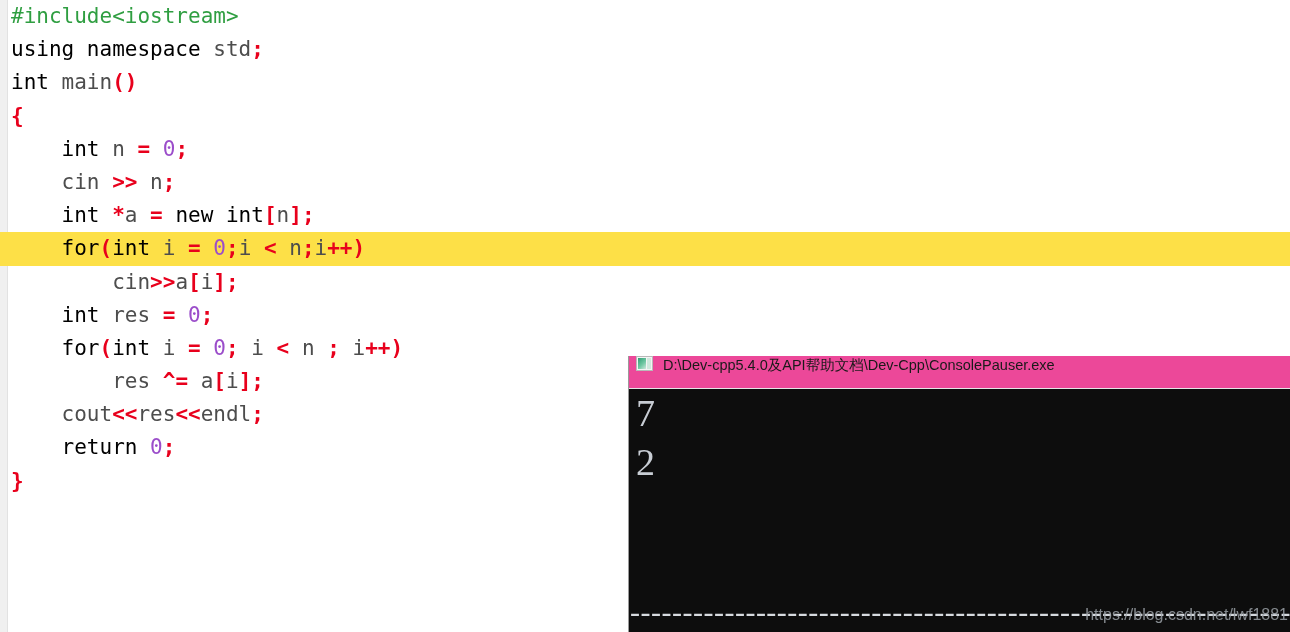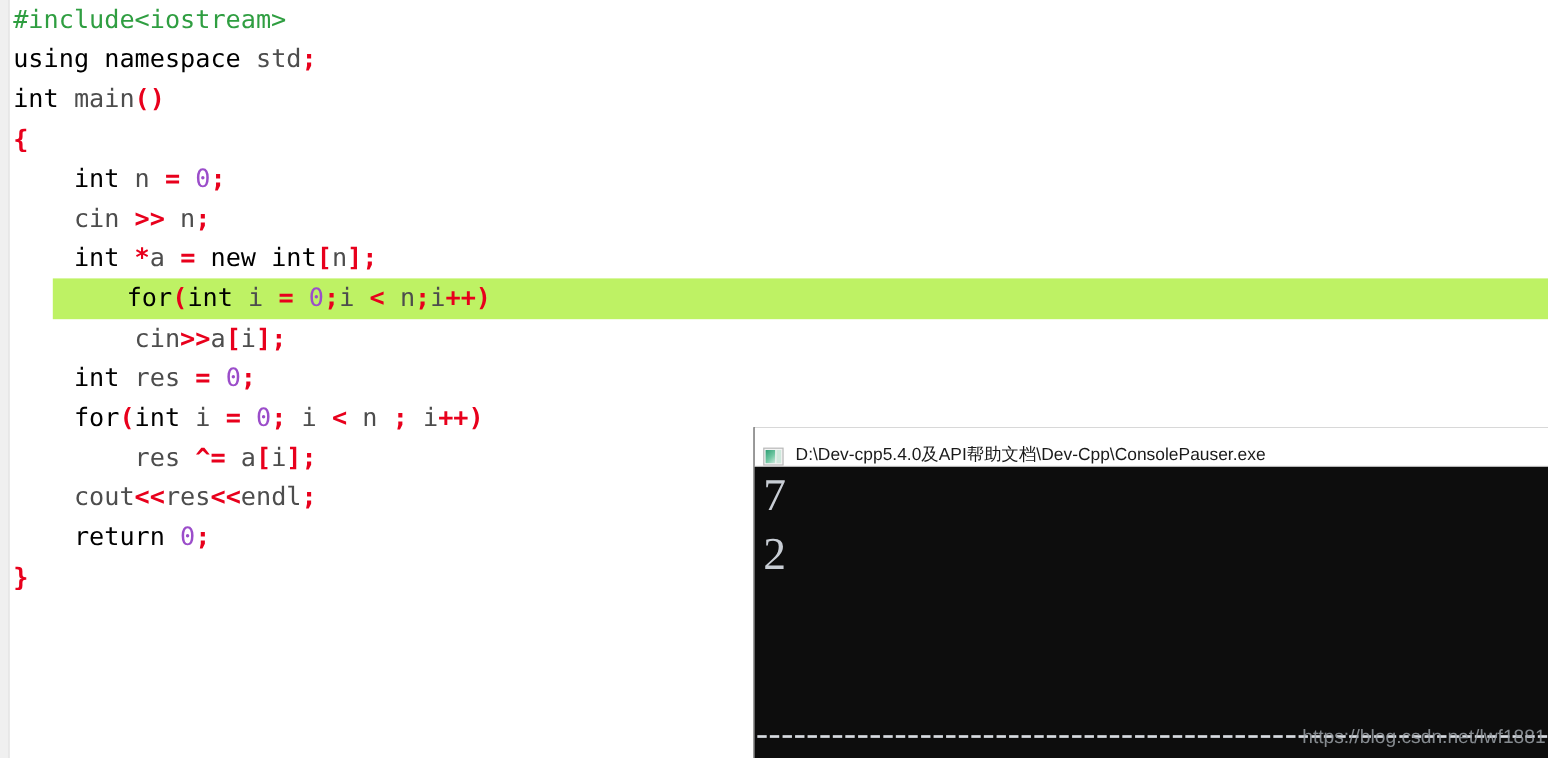--- a/index.html
+++ b/index.html
@@ -40,22 +40,21 @@
     white-space: pre;
     letter-spacing: 0px;
   }
   .line {
     height: 33.2px;
     padding-left: 11px;
     white-space: pre;
     box-sizing: border-box;
   }
   .line.hl {
-    background: #bef264;
-    margin-left: 44px;
+    background: #fde047;
   }
 
   
   .t-pre   { color: #2f9e41; }                 
   .t-kw    { color: #000000; font-weight: normal; } 
   .t-id    { color: #4d4d4d; }                 
   .t-op    { color: #e8001c; font-weight: bold; }                 
   .t-num   { color: #9b4dca; }                 
   .t-brace { color: #e8001c; font-weight: bold; }
 
@@ -66,23 +65,23 @@
     top: 356px;
     width: 662px;
     height: 276px;
     background: #0d0d0d;
     box-sizing: border-box;
     border-left: 1px solid #9a9a9a;
     box-shadow: 0 0 0 0 rgba(0,0,0,0);
   }
   #console-titlebar {
     height: 33px;
-    background: #ffffff;
+    background: #ec4899;
     display: flex;
-    align-items: flex-end;
+    align-items: flex-start;
     padding-left: 7px;
     box-sizing: border-box;
     border-bottom: 1px solid #e6e6e6;
   }
   #console-icon {
     width: 17px;
     height: 15px;
     flex: 0 0 auto;
     margin-right: 10px;
     border: 1px solid #b9b9b9;

